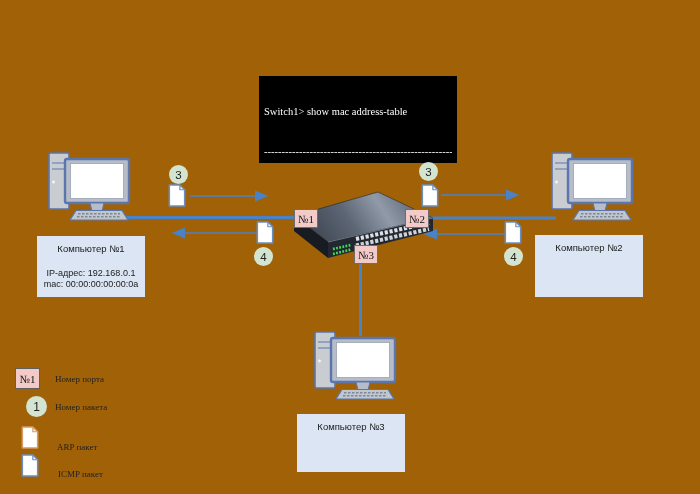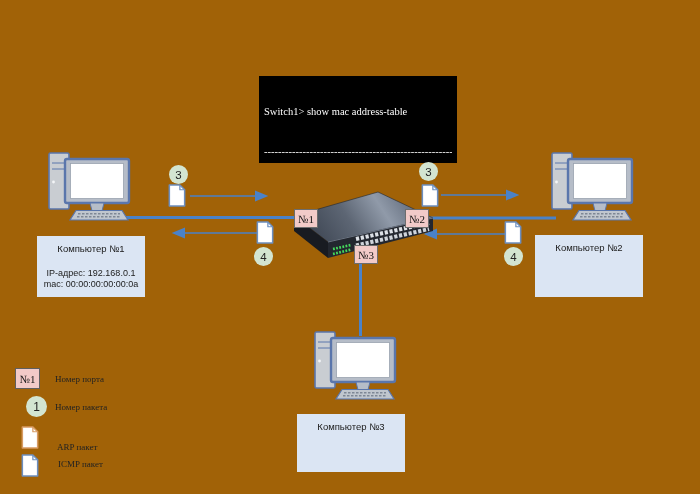--- a/index.html
+++ b/index.html
@@ -145,15 +145,15 @@
   <div class="legend-text" style="left:55px;top:402px;">Номер пакета</div>
 
   <svg class="doc-svg doc-orange" style="left:20px;top:426px;position:absolute;" width="20" height="23" viewBox="0 0 20 24">
       <use href="#doc-shape"></use>
     </svg>
   <div class="legend-text" style="left:57px;top:431px;margin-top:11px;">ARP пакет</div>
 
   <svg class="doc-svg doc-blue" style="left:20px;top:454px;position:absolute;" width="20" height="23" viewBox="0 0 20 24">
       <use href="#doc-shape"></use>
     </svg>
-  <div class="legend-text" style="left:58px;top:459px;">ICMP пакет</div>
+  <div class="legend-text" style="left:58px;top:469px;">ICMP пакет</div>
 
 </div>
 
 </body></html>

